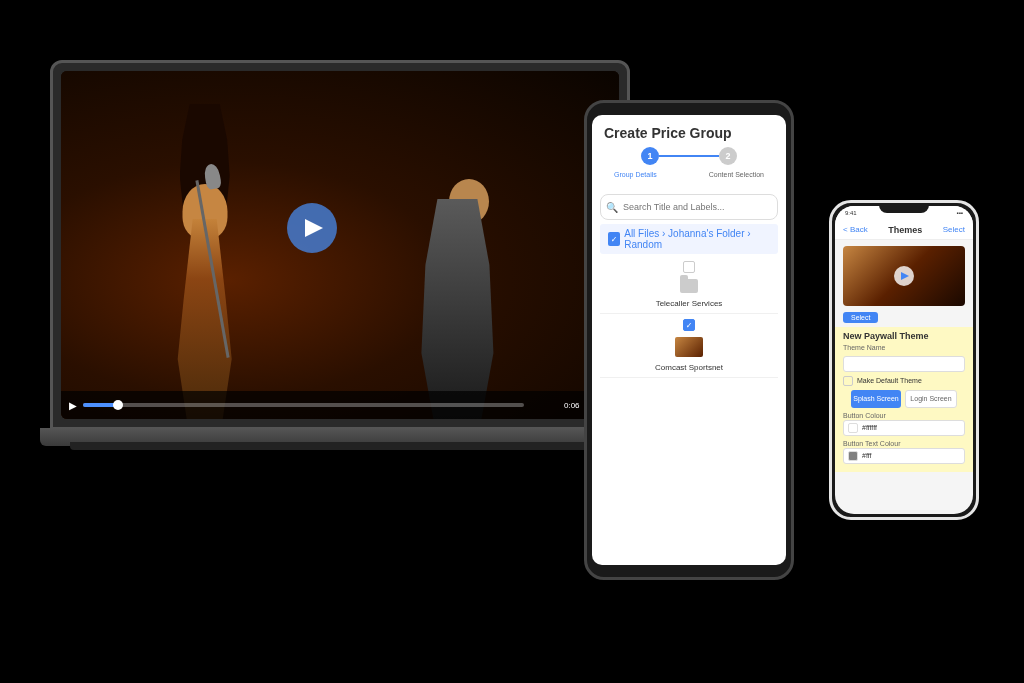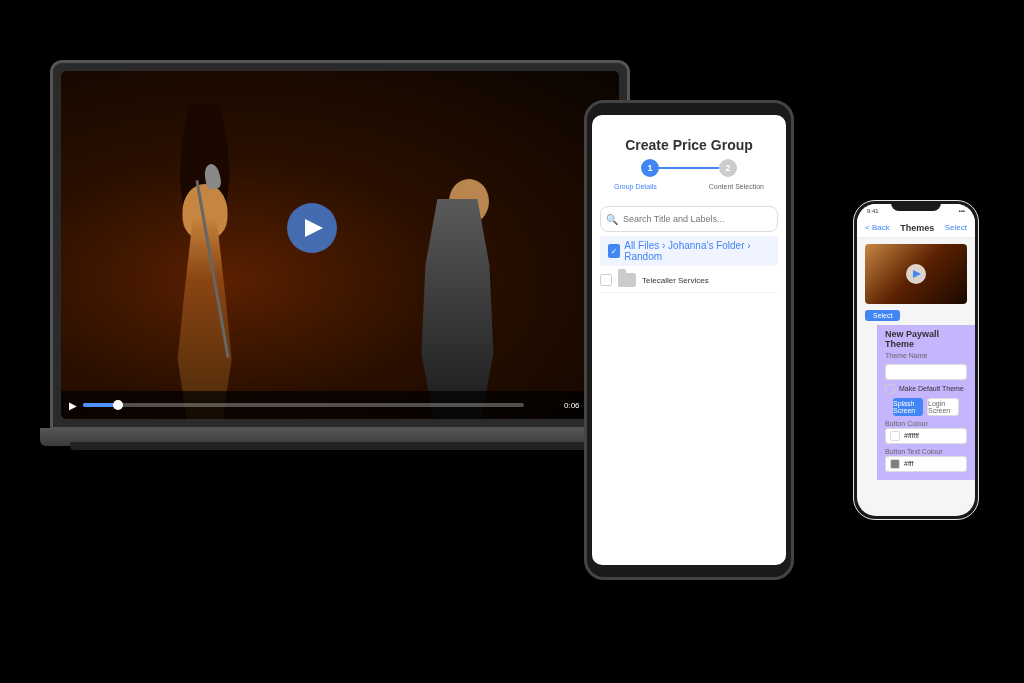--- a/index.html
+++ b/index.html
@@ -296,22 +296,21 @@
       top: 12px;
       left: 5px;
       right: 5px;
       bottom: 12px;
       background: white;
       border-radius: 10px;
       overflow: hidden;
     }
 
     .tablet-header {
-      padding: 22px 12px 6px;
-      text-align: center;
+      padding: 10px 12px 6px;
     }
 
     .tablet-title {
       font-size: 14px;
       font-weight: 700;
       color: #333;
       font-family: Arial, sans-serif;
     }
 
     .tablet-steps {
@@ -426,20 +425,21 @@
     .file-list {
       padding: 0 8px;
     }
 
     .file-item {
       display: flex;
       align-items: center;
       padding: 5px 0;
       border-bottom: 1px solid #f0f0f0;
       gap: 6px;
+      flex-direction: column;
     }
 
     .file-checkbox {
       width: 12px;
       height: 12px;
       border: 1px solid #ccc;
       border-radius: 2px;
       flex-shrink: 0;
     }
 
@@ -491,25 +491,25 @@
       color: #333;
       font-family: Arial, sans-serif;
       flex: 1;
     }
 
     
     .phone {
       position: absolute;
       right: 45px;
       top: 200px;
-      width: 126px;
+      width: 150px;
       height: 320px;
       background: #1a1a1a;
       border-radius: 22px;
-      border: 1px solid #e5e5e5;
+      border: 3px solid #e5e5e5;
       overflow: hidden;
       z-index: 11;
     }
 
     .phone-notch {
       position: absolute;
       top: 0;
       left: 50%;
       transform: translateX(-50%);
       width: 50px;
@@ -606,22 +606,21 @@
       font-family: Arial, sans-serif;
       border: none;
       border-radius: 3px;
       padding: 2px 8px;
       margin: 0 8px 4px;
       display: block;
     }
 
     .phone-section {
       padding: 4px 8px;
-      background: #c4b5fd;
-      margin-left: 20px;
+      background: #fef9c3;
     }
 
     .phone-section-title {
       font-size: 9px;
       font-weight: bold;
       color: #333;
       font-family: Arial, sans-serif;
       margin-bottom: 3px;
     }
 
@@ -800,20 +799,25 @@
 
       <div class="file-list">
 
         <div class="file-item">
           <div class="file-checkbox"></div>
           <div class="file-folder-icon"></div>
           <span class="file-name">Telecaller Services</span>
         </div>
 
 
+        <div class="file-item">
+          <div class="file-checkbox checked"></div>
+          <div class="file-thumb"></div>
+          <span class="file-name">Comcast Sportsnet</span>
+        </div>
 
 
       </div>
     </div>
   </div>
 
   <div class="phone">
     <div class="phone-notch"></div>
     <div class="phone-screen">
 

